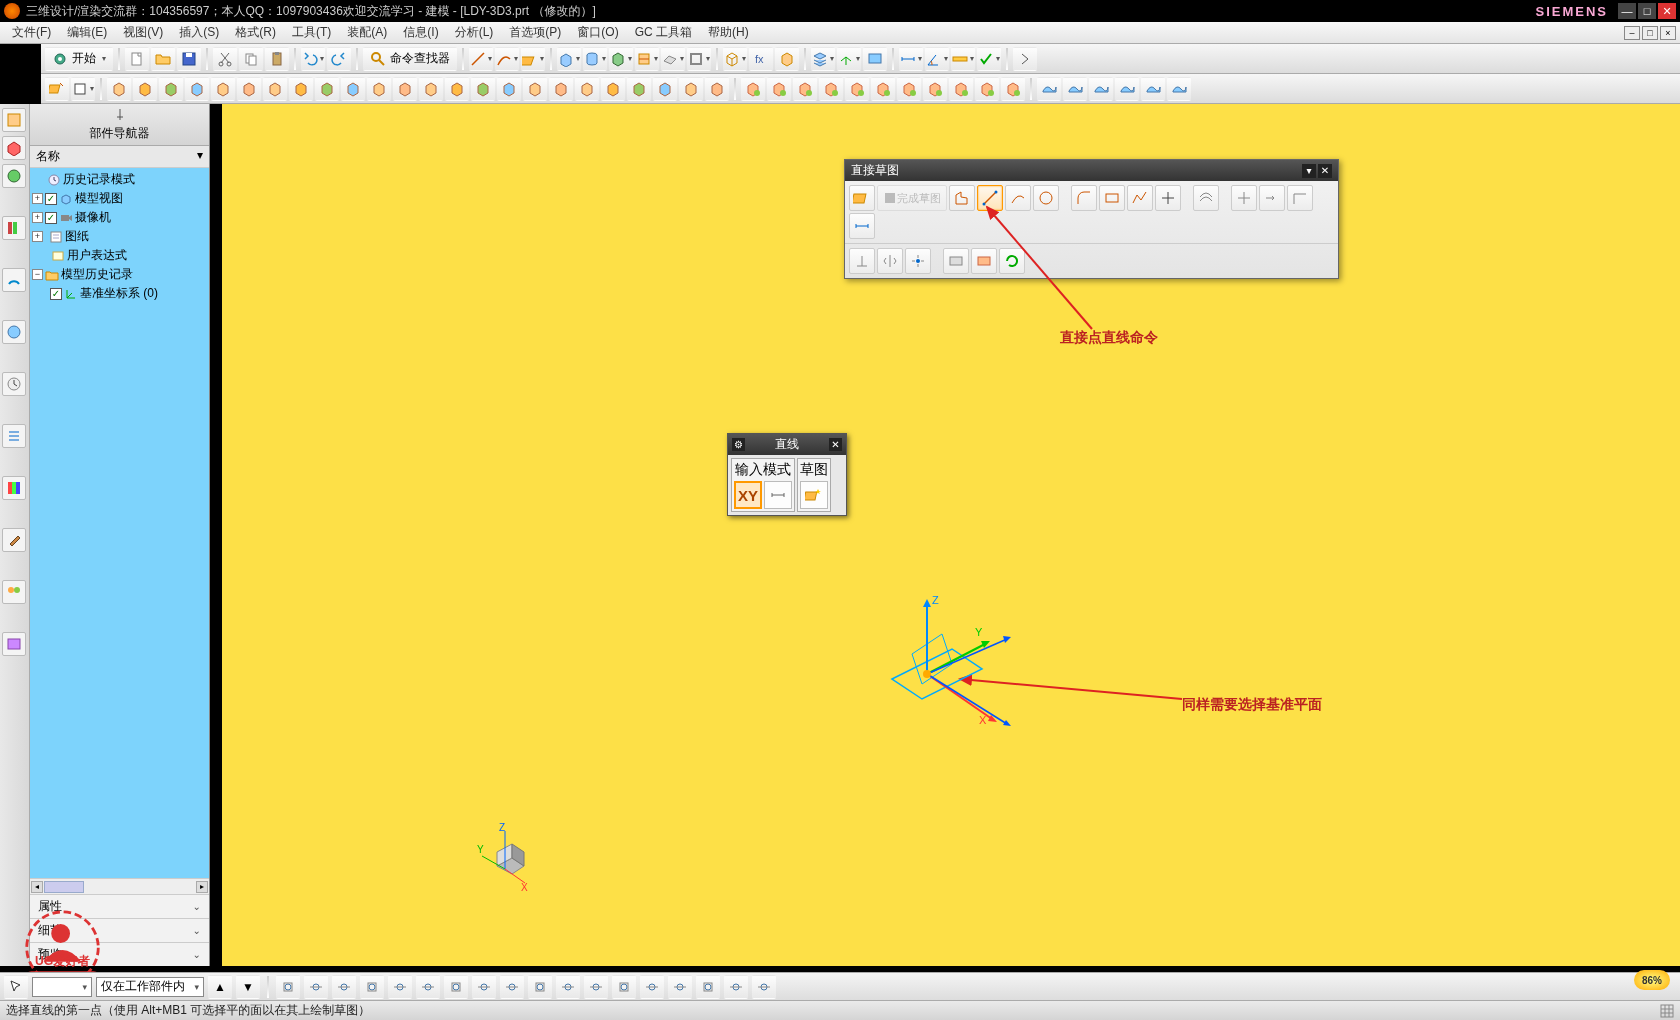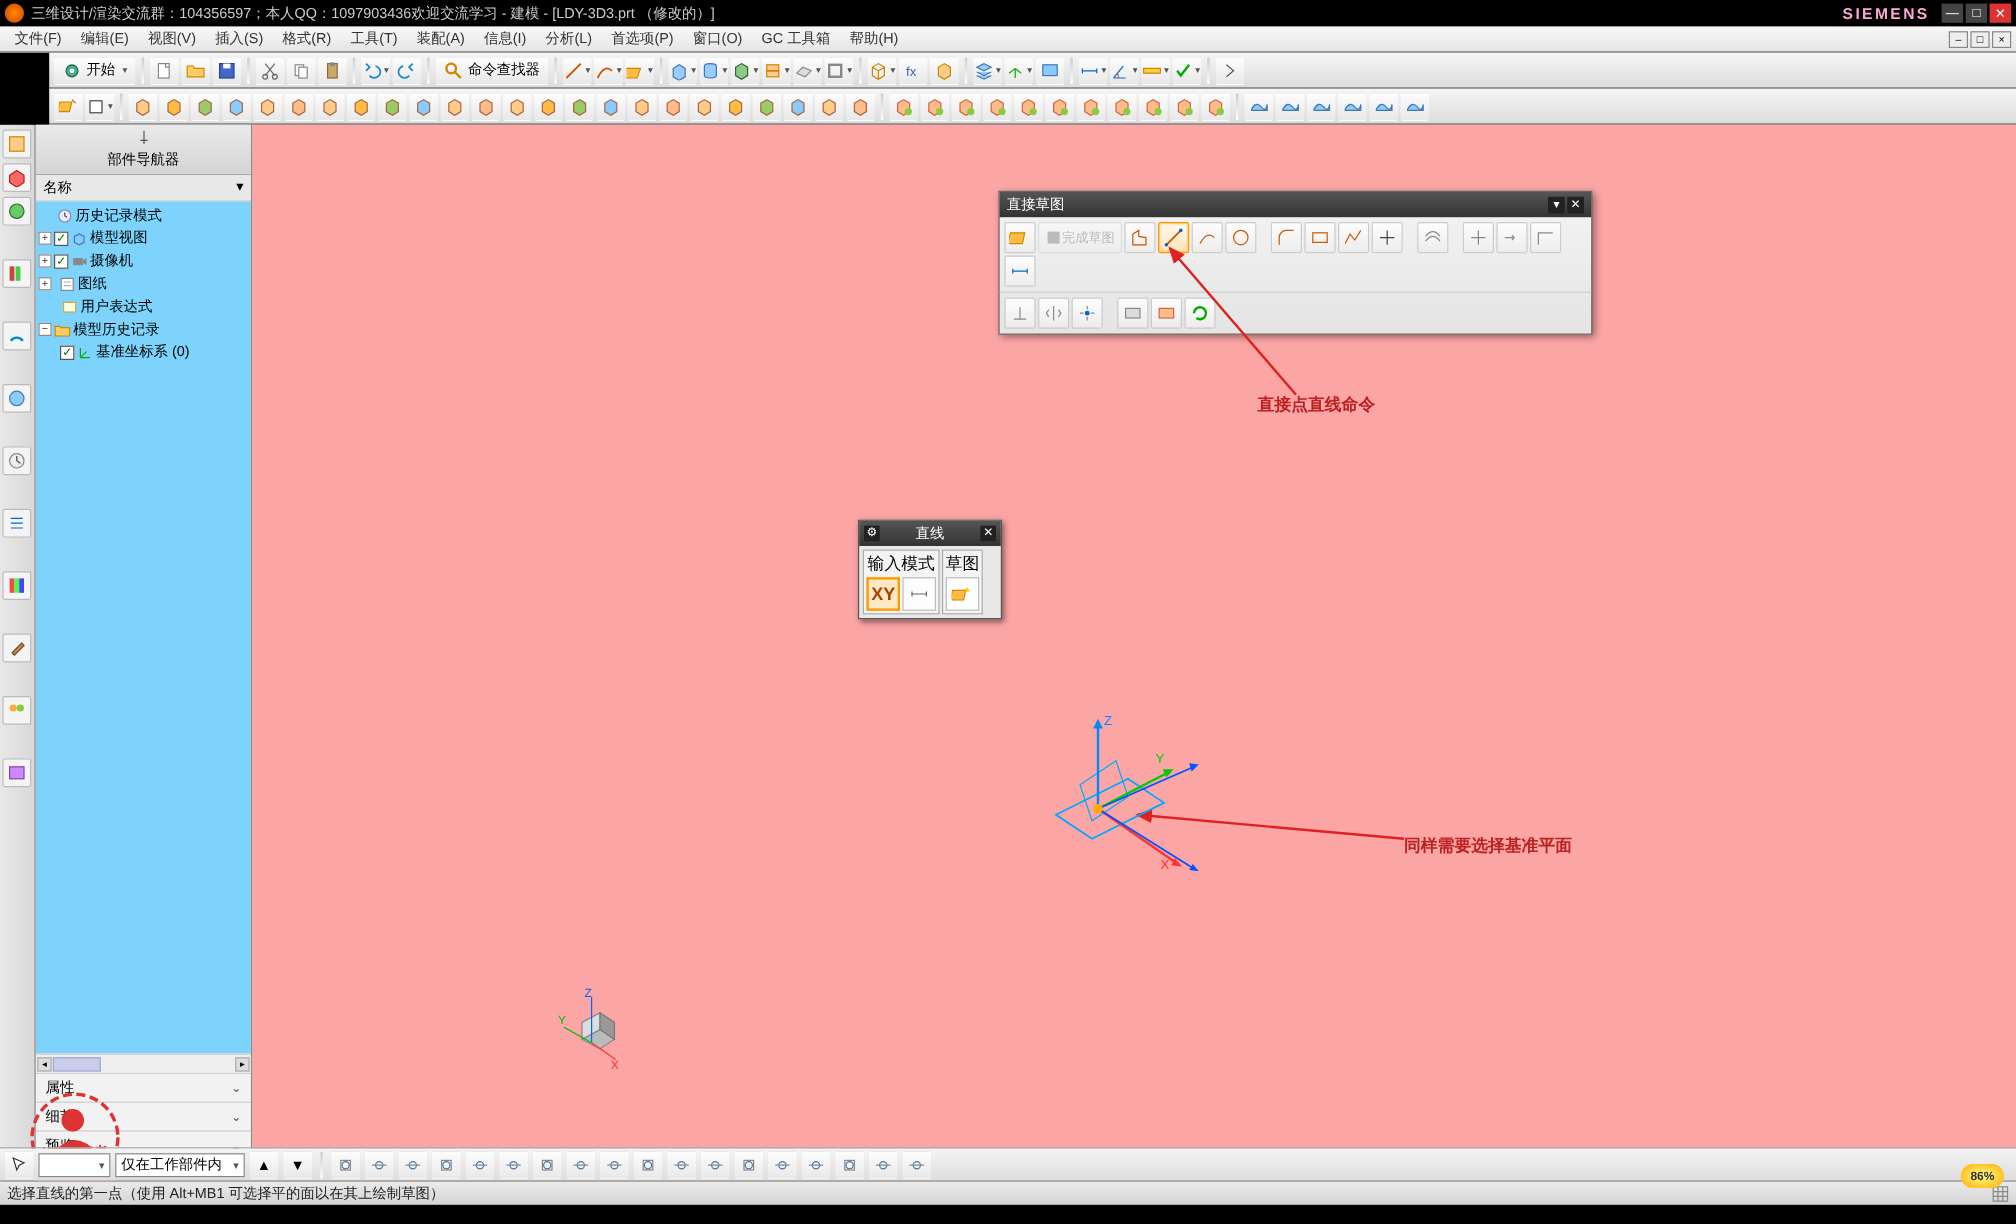--- a/index.html
+++ b/index.html
@@ -32,41 +32,41 @@
 .tree-exp { width:11px; height:11px; border:1px solid #888; background:#fff; font-size:9px; line-height:9px; text-align:center; color:#333; }
 .tree-spacer { width:13px; }
 .tree-chk { width:12px; height:12px; border:1px solid #555; background:#fff; display:flex; align-items:center; justify-content:center; font-size:10px; color:#070; }
 .tree-ico { width:14px; height:14px; }
 .scroll-h { height:16px; background:#eee; border-top:1px solid #ccc; position:relative; }
 .scroll-h .thumb { position:absolute; left:14px; top:2px; width:40px; height:12px; background:#cce; border:1px solid #9ac; }
 .scroll-h .arr { position:absolute; top:2px; width:12px; height:12px; background:#ddd; border:1px solid #aaa; font-size:8px; text-align:center; }
 .side-sections { background:#f2f2f2; }
 .sec-row { display:flex; align-items:center; justify-content:space-between; padding:3px 8px; border-top:1px solid #ccc; font-size:12px; }
 .sec-row .chev { font-size:10px; color:#555; }
-.viewport { flex:1; background:#fca5a5; position:relative; }
+.viewport { flex:1; background:#fde047; position:relative;margin-left:12px; }
 .float-panel { position:absolute; background: linear-gradient(#f4f4f4,#e4e4e4); border:1px solid #666; box-shadow: 2px 2px 6px rgba(0,0,0,0.4); }
 .fp-title { background: linear-gradient(#555,#333); color:#fff; padding:2px 6px; display:flex; align-items:center; font-size:12px; }
 .fp-title .sp { flex:1; }
 .fp-title .xb { width:14px; height:14px; background:#222; color:#fff; text-align:center; line-height:14px; font-size:10px; margin-left:2px; }
 .fp-body { padding: 4px; display:flex; gap:2px; flex-wrap:wrap; }
 .fp-body.row2 { border-top: 1px solid #ccc; }
 .sbtn { width:26px; height:26px; border:1px solid #ccc; background:linear-gradient(#fdfdfd,#ececec); display:flex; align-items:center; justify-content:center; border-radius:2px; }
 .sbtn.sel { border-color:#f90; background:linear-gradient(#fff8ee,#ffe4b8); box-shadow: inset 0 0 2px #f90; }
 .line-panel { position:absolute; left:505px; top:329px; width:120px; background:#e8e8e8; border:1px solid #555; box-shadow:2px 2px 5px rgba(0,0,0,0.5); }
 .lp-title { background:linear-gradient(#555,#333); color:#fff; padding:2px 4px; display:flex; align-items:center; justify-content:space-between; font-size:12px; }
 .lp-title .ctrls { display:flex; gap:2px; }
 .lp-title .cb { width:13px;height:13px;background:#222;color:#fff;text-align:center;line-height:13px;font-size:10px; }
 .lp-body { display:flex; padding:3px; gap:2px; }
 .lp-group { border:1px solid #aaa; padding:2px; background:#f4f4f4; }
 .lp-group-title { font-size:14px; text-align:center; padding-bottom:2px; }
 .lp-btn { width:28px;height:28px;border:1px solid #bbb;background:#fdfdfd;display:inline-flex;align-items:center;justify-content:center;font-size:15px;font-weight:bold; }
 .lp-btn.active { border:2px solid #f90; background:#ffe8c4; color:#a40; }
 .annotation { position:absolute; color:#b22; font-size:14px; font-weight:bold; }
 .arrow-line { position:absolute; pointer-events:none; }
-.status-area { position:absolute; left:0; right:0; bottom:16px; }
+.status-area { position:absolute; left:0; right:0; bottom:0; }
 .status-top { height:28px; background:linear-gradient(#f4f4f4,#ddd); border-top:1px solid #aaa; display:flex; align-items:center; padding:0 4px; gap:4px; }
 .status-bot { height:20px; background:linear-gradient(#eaeaea,#d4d4d4); border-top:1px solid #aaa; display:flex; align-items:center; padding:0 6px; font-size:12px; color:#222; }
 .status-bot .right { margin-left:auto; display:flex; align-items:center; gap:6px; }
 .zoom-badge { width:36px;height:20px;border-radius:10px;background:radial-gradient(#ff8,#fa0);display:flex;align-items:center;justify-content:center;font-size:10px;font-weight:bold;color:#333;position:absolute;right:10px;bottom:30px;margin-top:12px; }
 .sel-combo { height:20px; border:1px solid #888; background:#fff; padding:0 18px 0 4px; font-size:12px; position:relative; min-width:90px; display:flex;align-items:center; }
 .sel-combo::after { content:'▾'; position:absolute; right:4px; font-size:9px; color:#555; }
 .watermark { position:absolute; left:15px; bottom:30px; width:95px; height:80px; }
 .csys-small { position:absolute; left:255px; bottom:75px; }
 </style>
 </head>

